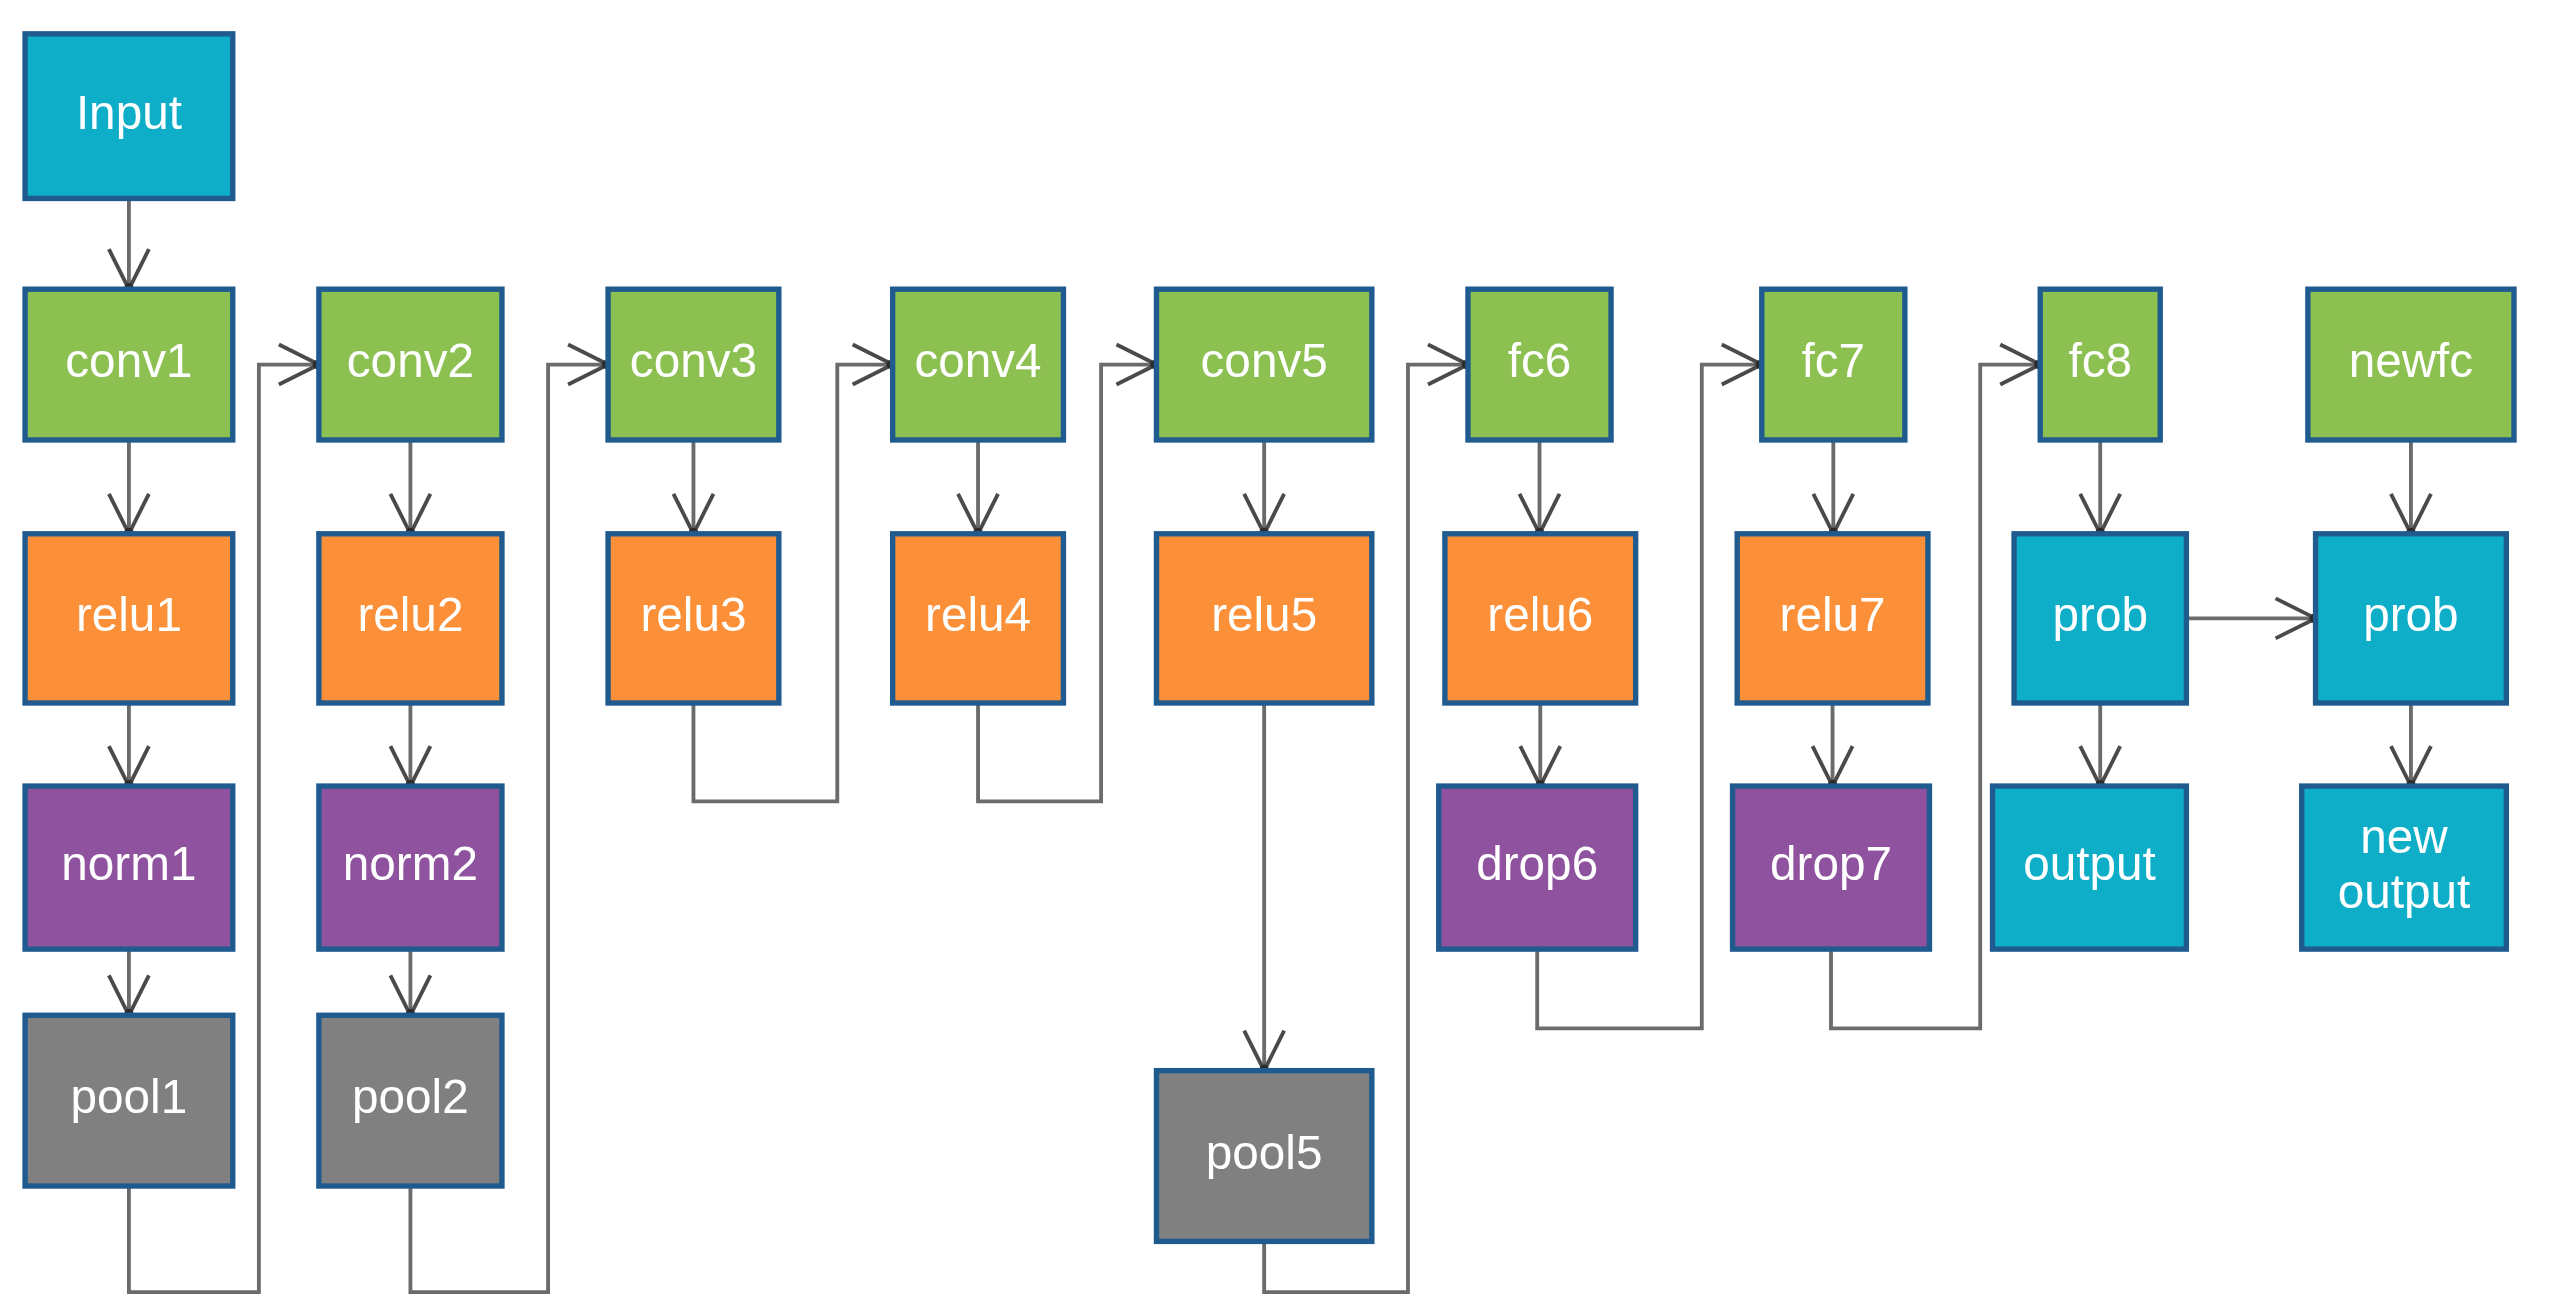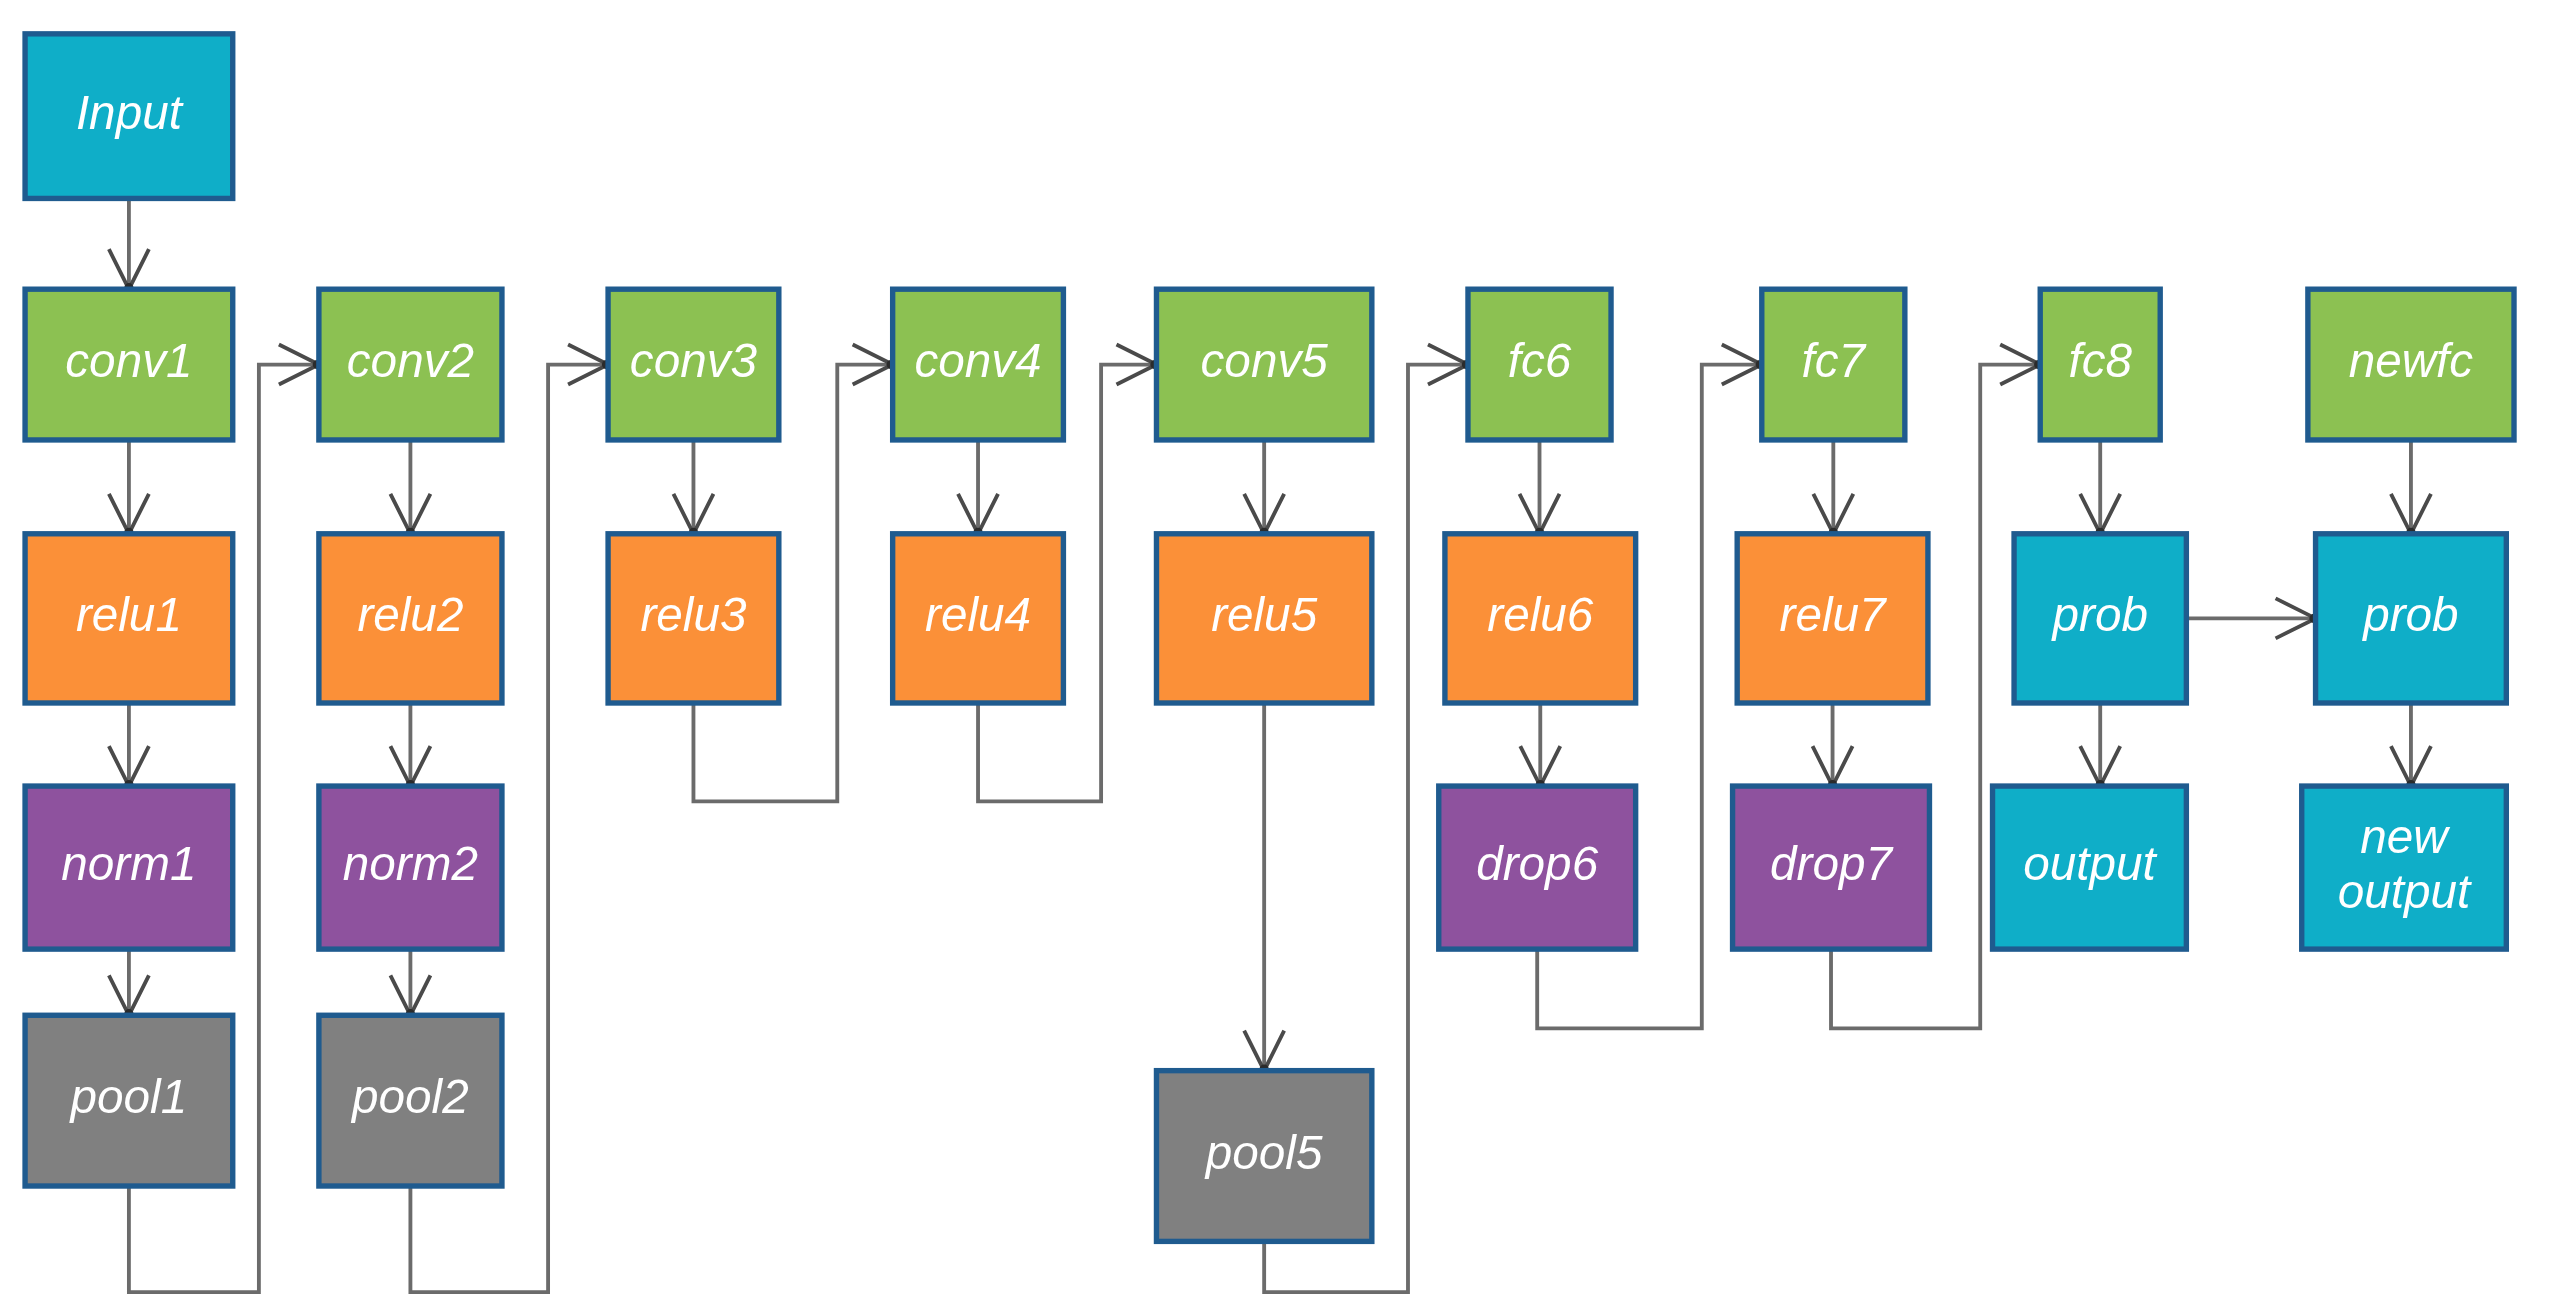--- a/index.html
+++ b/index.html
@@ -11,21 +11,20 @@
     width: 2576px;
     height: 1316px;
     font-family: "Liberation Sans", sans-serif;
     overflow: hidden;
   }
   #diagram-root {
     position: relative;
     width: 2576px;
     height: 1316px;
     background: #ffffff;
-    font-style: italic;
   }
   svg.diagram-canvas {
     position: absolute;
     left: 0;
     top: 0;
     width: 2576px;
     height: 1316px;
     display: block;
   }
   .node-box {

